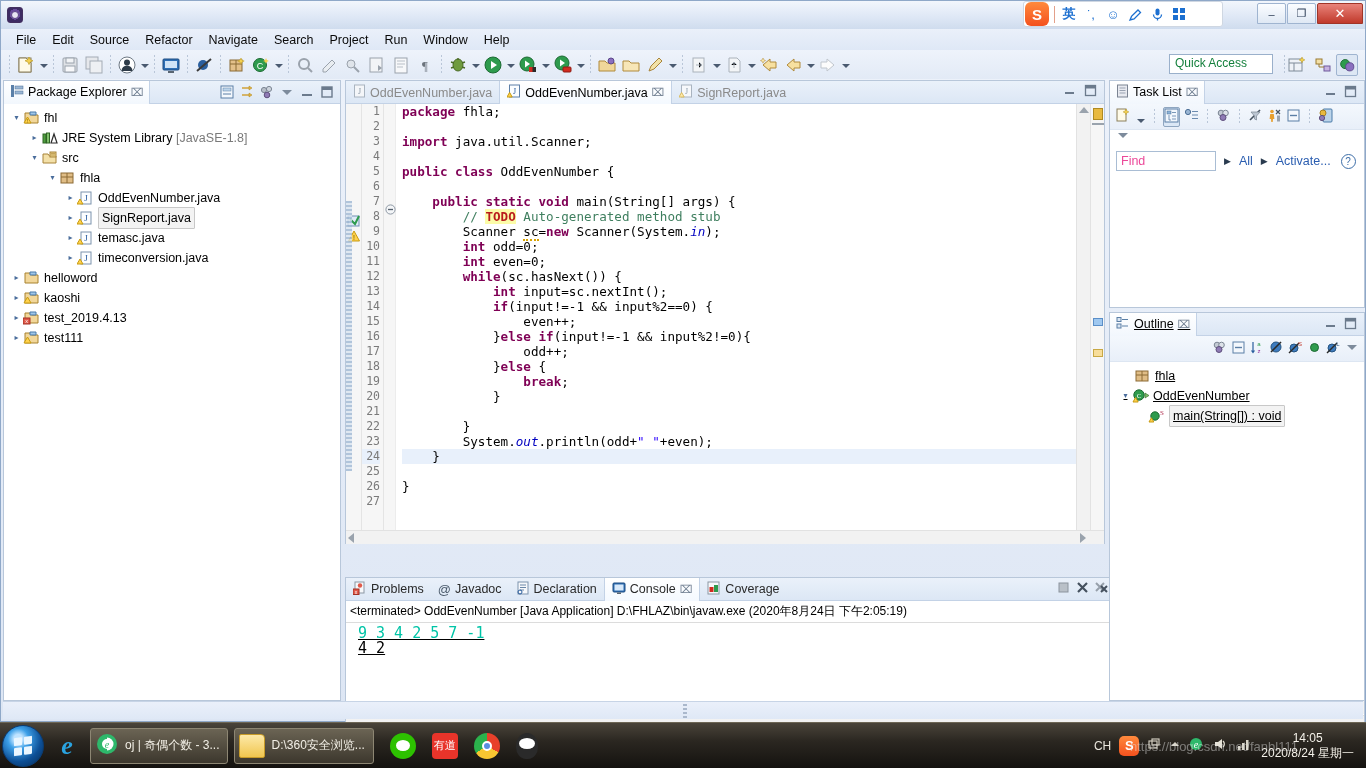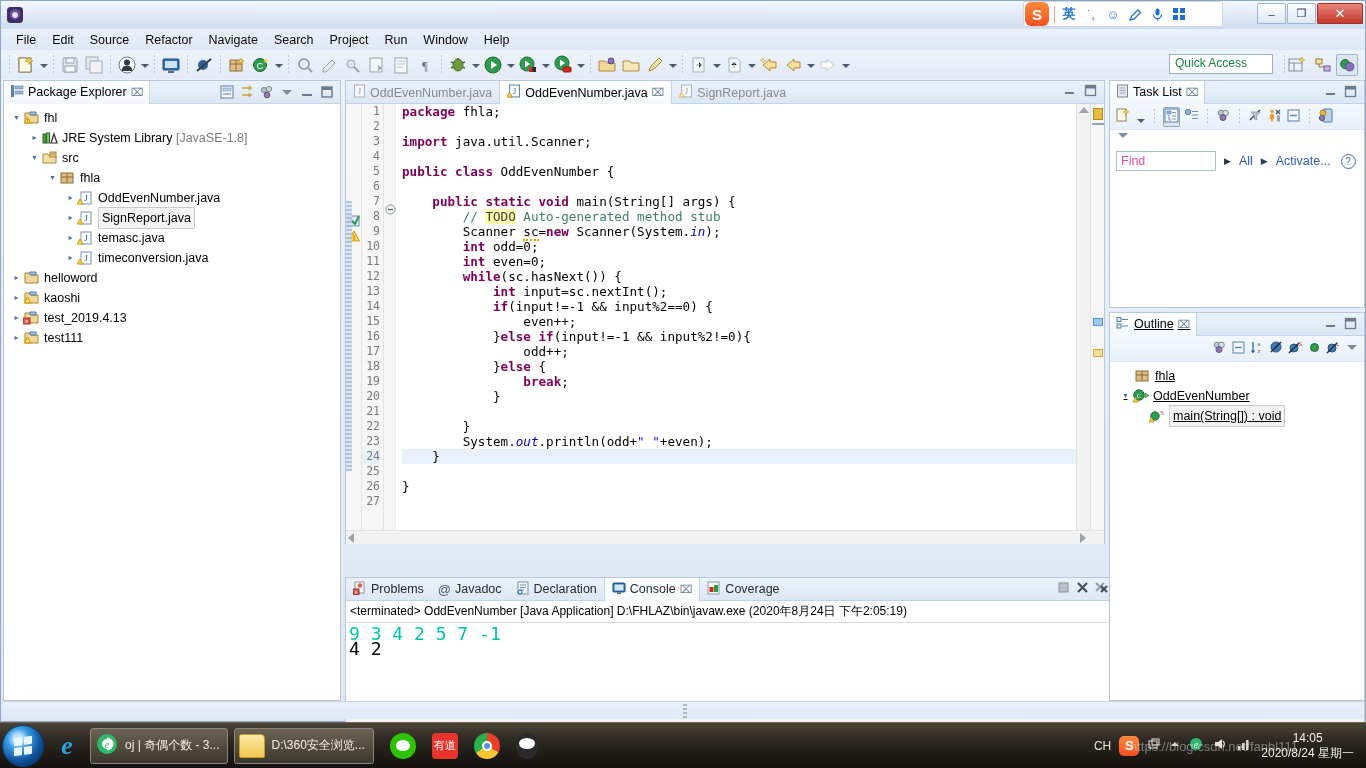--- a/index.html
+++ b/index.html
@@ -126,41 +126,41 @@
   .marker-col { width:16px; background:#f6f6f6; border-right:1px solid #e4e4e4; position:relative; }
   .num-col { width:22px; background:#f6f6f6; text-align:right; padding-right:3px;
     font-family:"DejaVu Sans Mono", monospace; font-size:11.5px; color:#7a7a7a; border-right:1px solid #e4e4e4; }
   .fold-col { width:12px; background:#f6f6f6; position:relative; border-right:1px solid #ececec; }
   .code-col { flex:1; position:relative; font-family:"DejaVu Sans Mono", monospace;
     font-size:12.6px; line-height:15px; padding-left:6px; background:#fff; overflow:hidden; }
   .cline { height:15px; white-space:pre; }
   .cline.cur { background:#e8f0fb; }
   .kw { color:#7f0055; font-weight:bold; }
   .cm { color:#3f7f5f; }
-  .todo { color:#404040; background:#fcfca8; }
+  .todo { color:#b91c1c; background:#fcfca8;font-weight:bold; }
   .str { color:#2a00ff; }
   .fld { color:#0000c0; font-style:italic; }
   .warnunder { border-bottom:2px dotted #d9a300; }
 
   .ov-ruler { width:14px; background:#f6f6f6; border-left:1px solid #e2e2e2; position:relative; }
   .ov-mark { position:absolute; left:2px; width:10px; height:5px; }
   .ed-vscroll { width:14px; background:#f2f2f2; position:relative; border-left:1px solid #e2e2e2; }
   .ed-hscroll { position:absolute; left:0; bottom:0; height:14px; width:100%; background:#f2f2f2; border-top:1px solid #e2e2e2; }
 
   
   .console-pane {
     position:absolute; left:344px; top:548px; width:1020px; height:152px;
     background:#fff; border:1px solid #b8c7da;margin-top:28px;
   }
   .cons-tabs { height:23px; background:linear-gradient(#eaf1fa,#dce7f5); display:flex; align-items:center; border-bottom:1px solid #c3d2e6; }
   .cons-tab { display:flex; align-items:center; gap:4px; padding:0 7px; height:23px; font-size:12.5px; color:#2a2a2a; }
   .cons-tab.active { background:linear-gradient(#ffffff,#f4f9ff); border-left:1px solid #c3d2e6; border-right:1px solid #c3d2e6; }
   .cons-tools { margin-left:auto; display:flex; align-items:center; gap:4px; padding-right:5px; }
   .cons-head { font-size:12px; padding:2px 4px; border-bottom:1px solid #dcdcdc; }
-  .cons-body { font-family:"DejaVu Sans Mono", monospace; font-size:18px; line-height:15px; padding:3px 3px; }
+  .cons-body { font-family:"DejaVu Sans Mono", monospace; font-size:15px; line-height:15px; padding:3px 12px;text-decoration:underline; }
   .out-in { color:#00c4a7; }
   .out-std { color:#000; }
 
   
   .task-pane { position:absolute; left:1108px; top:79px; width:256px; height:228px; background:#fff; border:1px solid #b8c7da; }
   .outline-pane { position:absolute; left:1108px; top:311px; width:256px; height:389px; background:#fff; border:1px solid #b8c7da;text-decoration:underline; }
   .mini-toolbar { height:26px; background:linear-gradient(#f4f8fd,#e8eff9); display:flex; align-items:center; gap:4px; padding:0 5px; border-bottom:1px solid #dde6f2; }
   .find-row { display:flex; align-items:center; gap:8px; padding:5px 6px; font-size:12.5px; }
   .find-box { width:100px; height:20px; border:1px solid #a9bdd4; background:#fff; display:flex; align-items:center; padding:0 4px; color:#ec4899; }
   .lnk { color:#2a5db0; }

